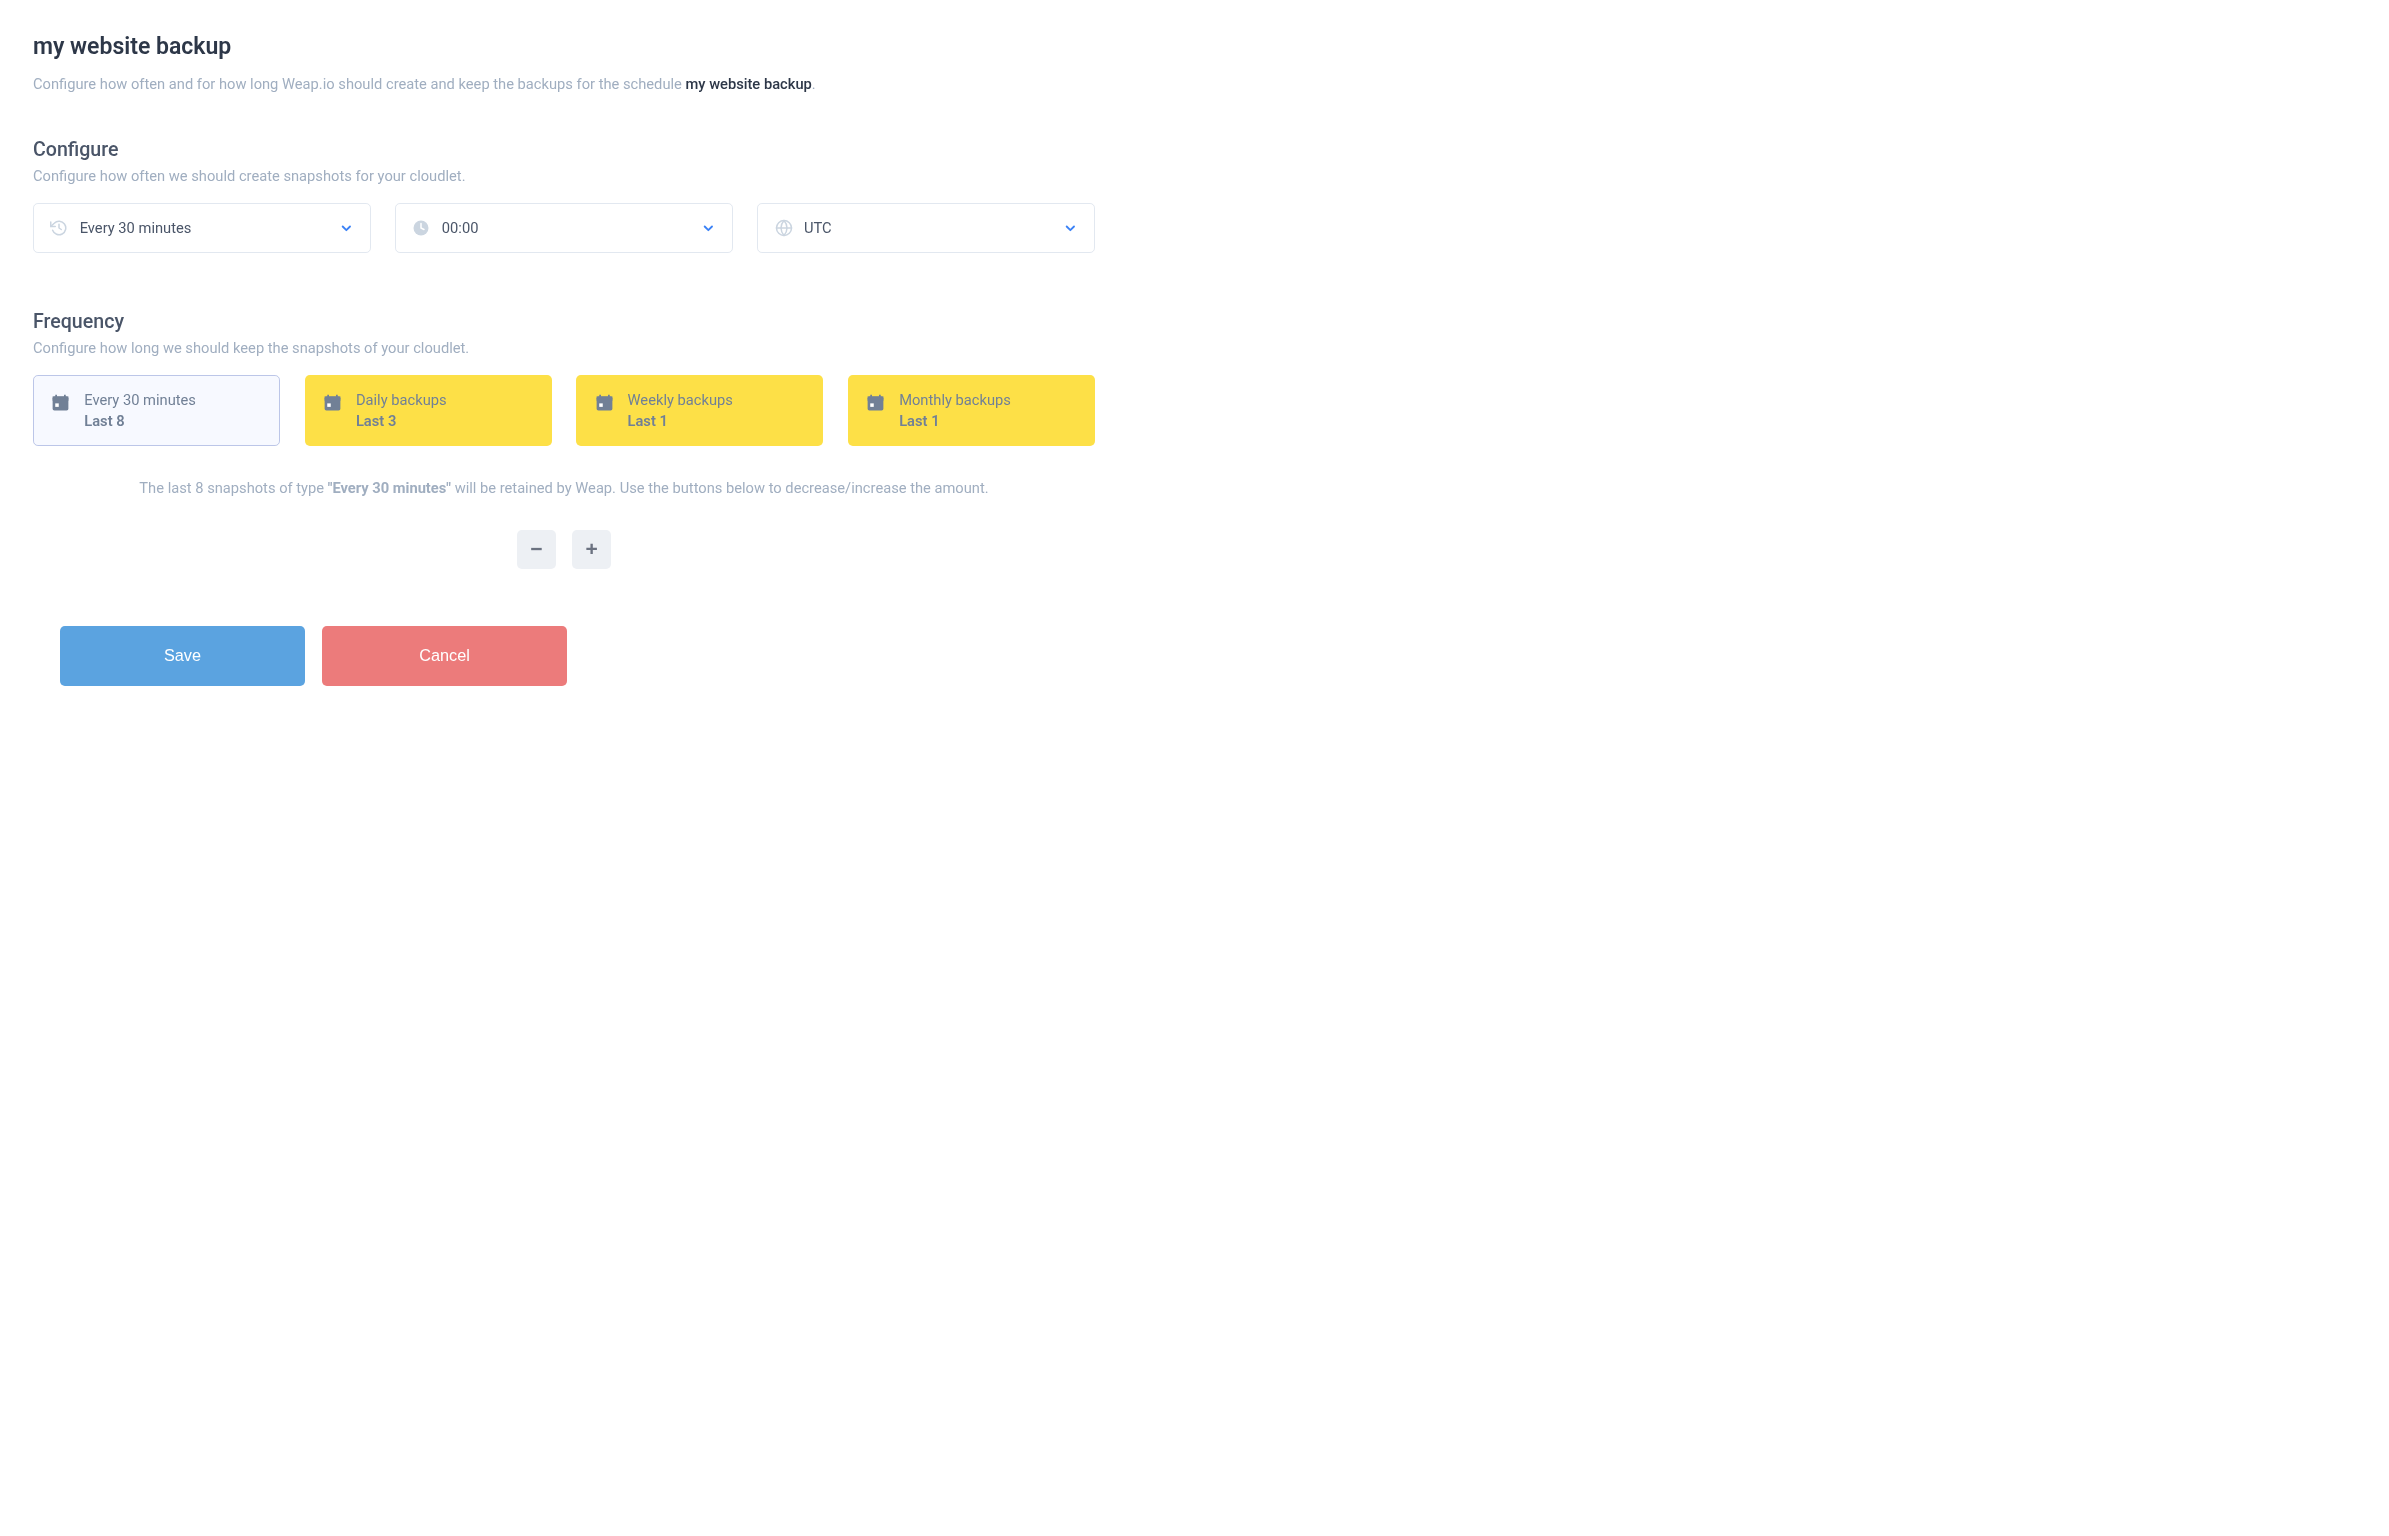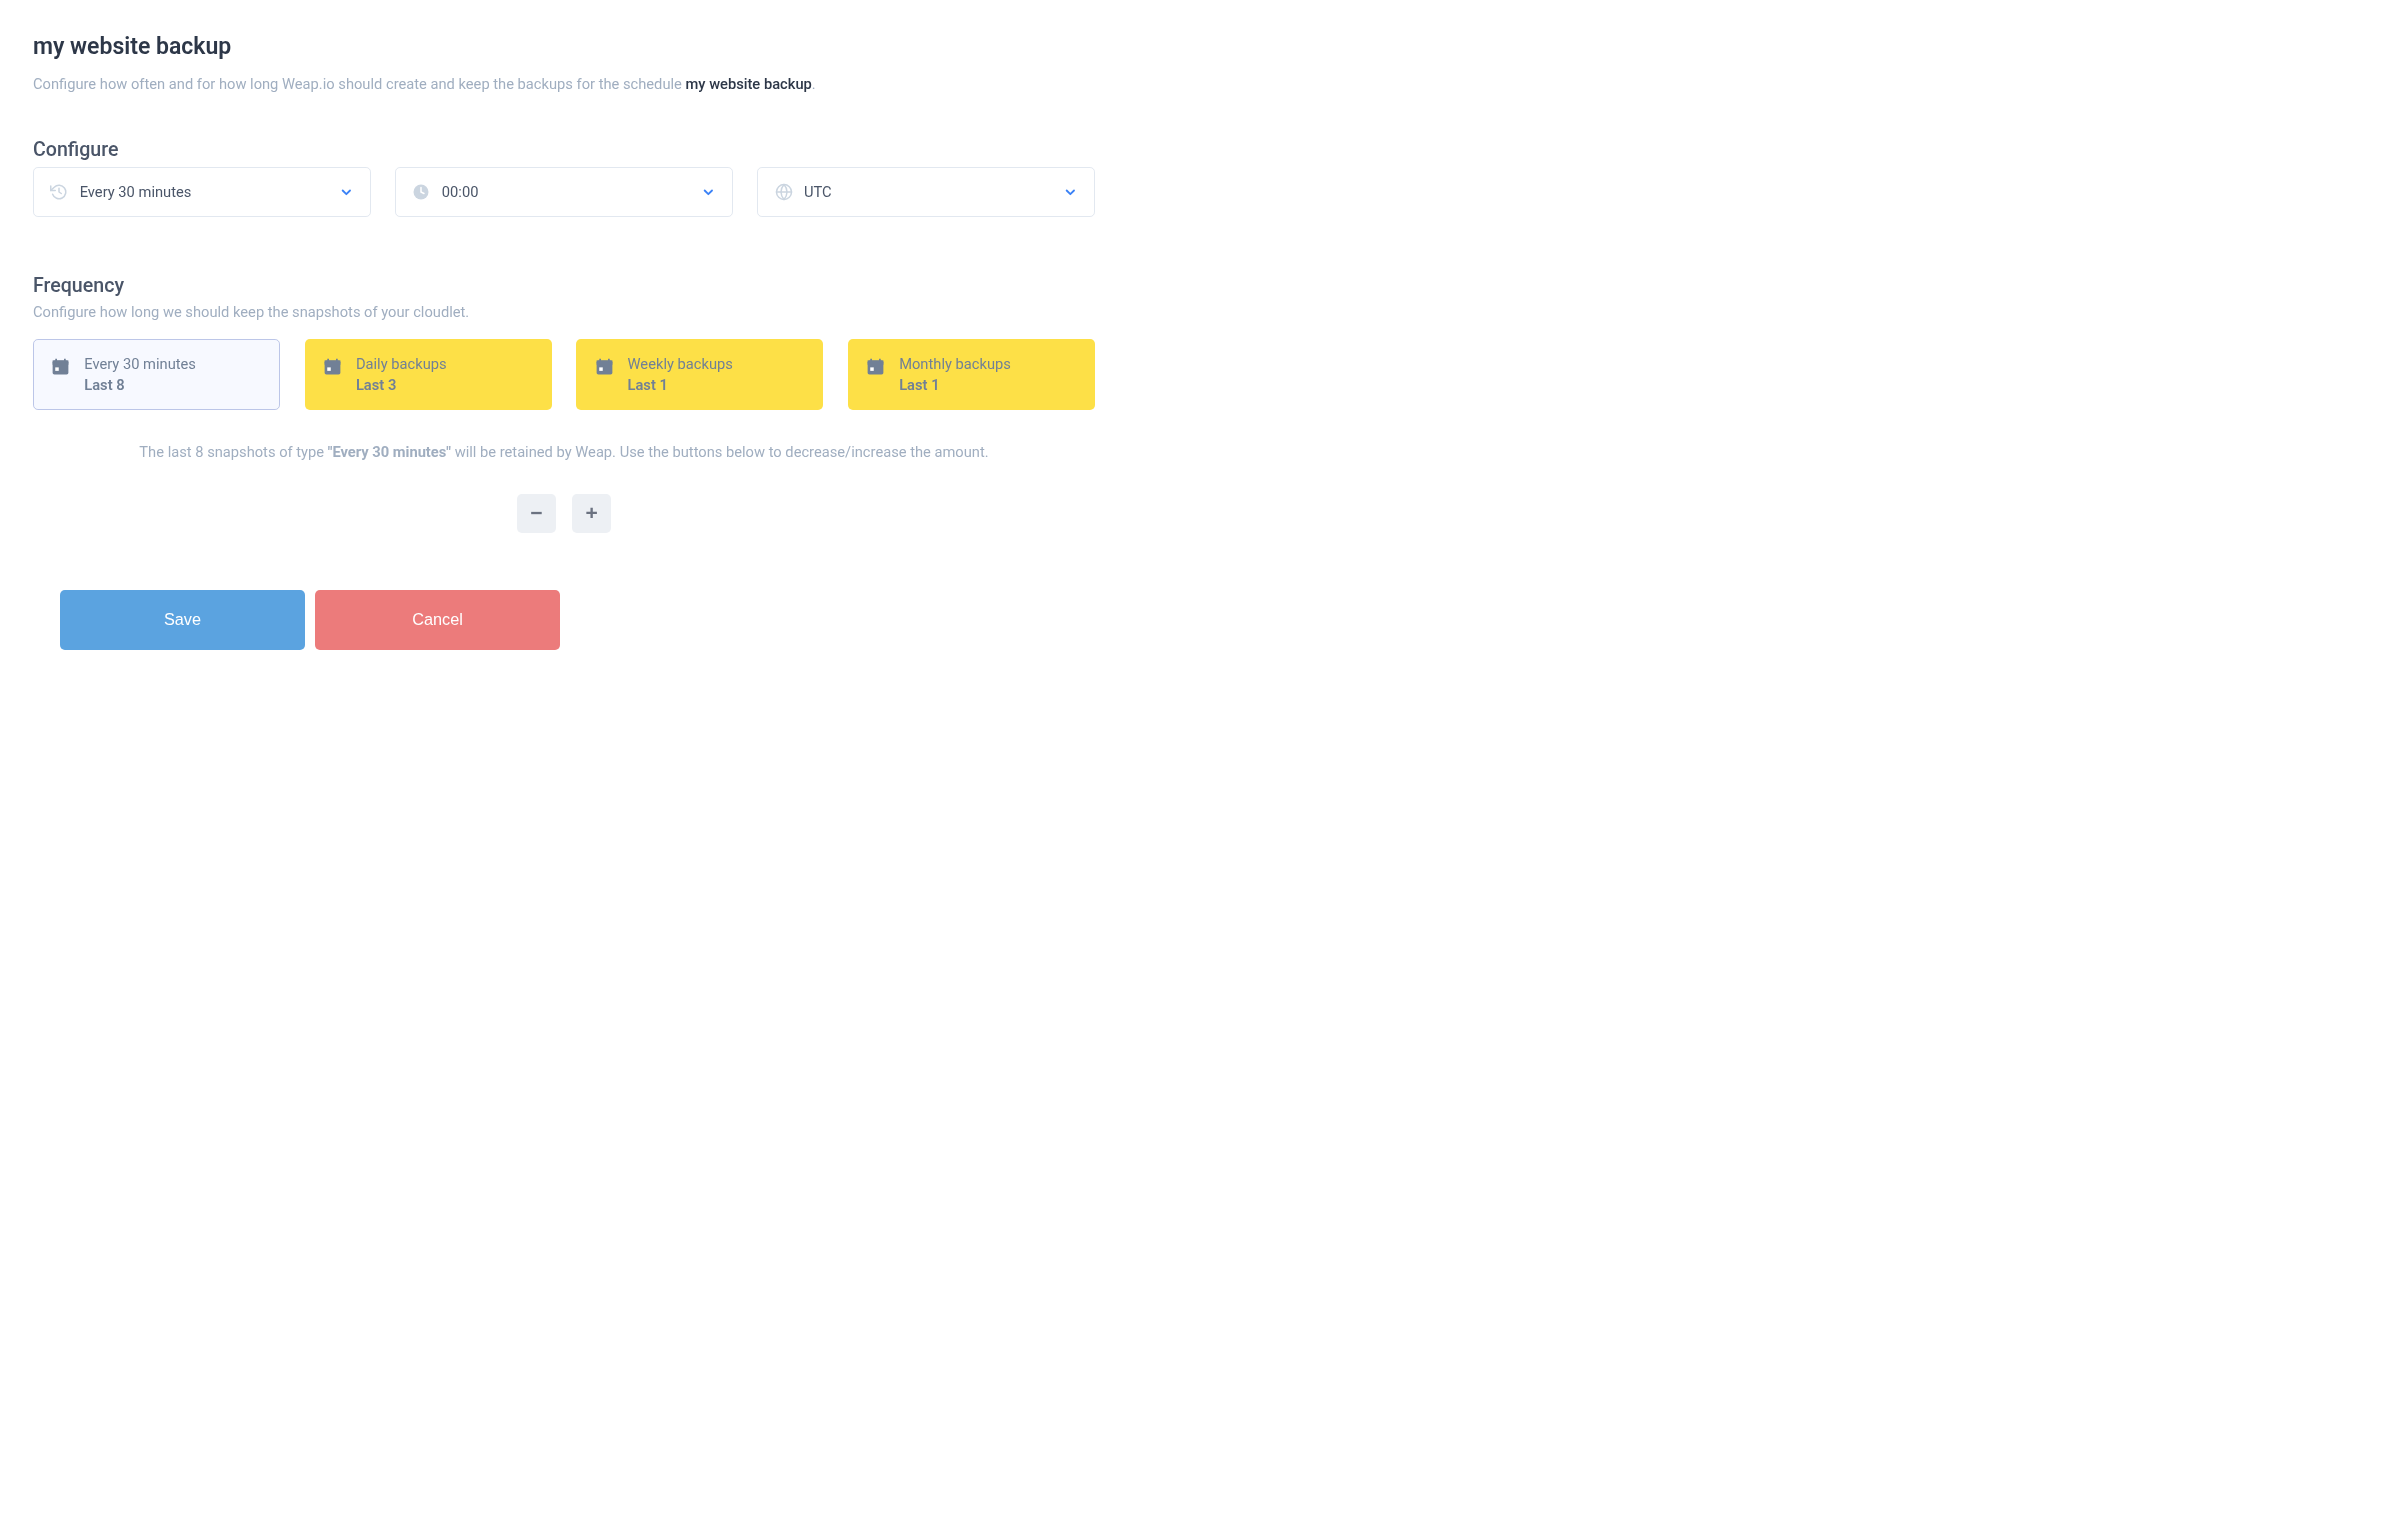--- a/index.html
+++ b/index.html
@@ -136,21 +136,21 @@
     border: none;
     border-radius: 4.9px;
     cursor: pointer;
     font-size: 21px;
     font-weight: 600;
     color: #6b7280;
     display: flex;
     align-items: center;
     justify-content: center;
   }
-  .action-row { display: flex; gap: 10px; padding-left: 27px; }
+  .action-row { display: flex; gap: 17px; padding-left: 27px; }
   .btn {
     width: 245px;
     height: 60px;
     border: none;
     border-radius: 4.9px;
     font-size: 16.3px;
     cursor: pointer;
     color: #fff;
   }
   .btn-save { background: #5ba3e0; }
@@ -160,20 +160,21 @@
 <body>
 
 <div class="container">
 
   <h1 class="page-title">my website backup</h1>
   <p class="page-desc">
     <span>Configure how often and for how long Weap.io should create and keep the backups for the schedule </span><span class="emph">my website backup</span><span>.</span>
   </p>
 
   <h2 class="section-title">Configure</h2>
+  <p class="section-desc">Configure how often we should create snapshots for your cloudlet.</p>
 
   <div class="freq-row">
     <div class="select-box">
       <span class="icon">
         <svg viewBox="0 0 24 24" fill="none" stroke="currentColor" stroke-width="2" stroke-linecap="round" stroke-linejoin="round">
             <polyline points="1 4 1 10 7 10"></polyline>
             <path d="M3.51 15a9 9 0 1 0 2.13-9.36L1 10"></path>
             <polyline points="12 7 12 12 15 14"></polyline>
           </svg>
       </span>

